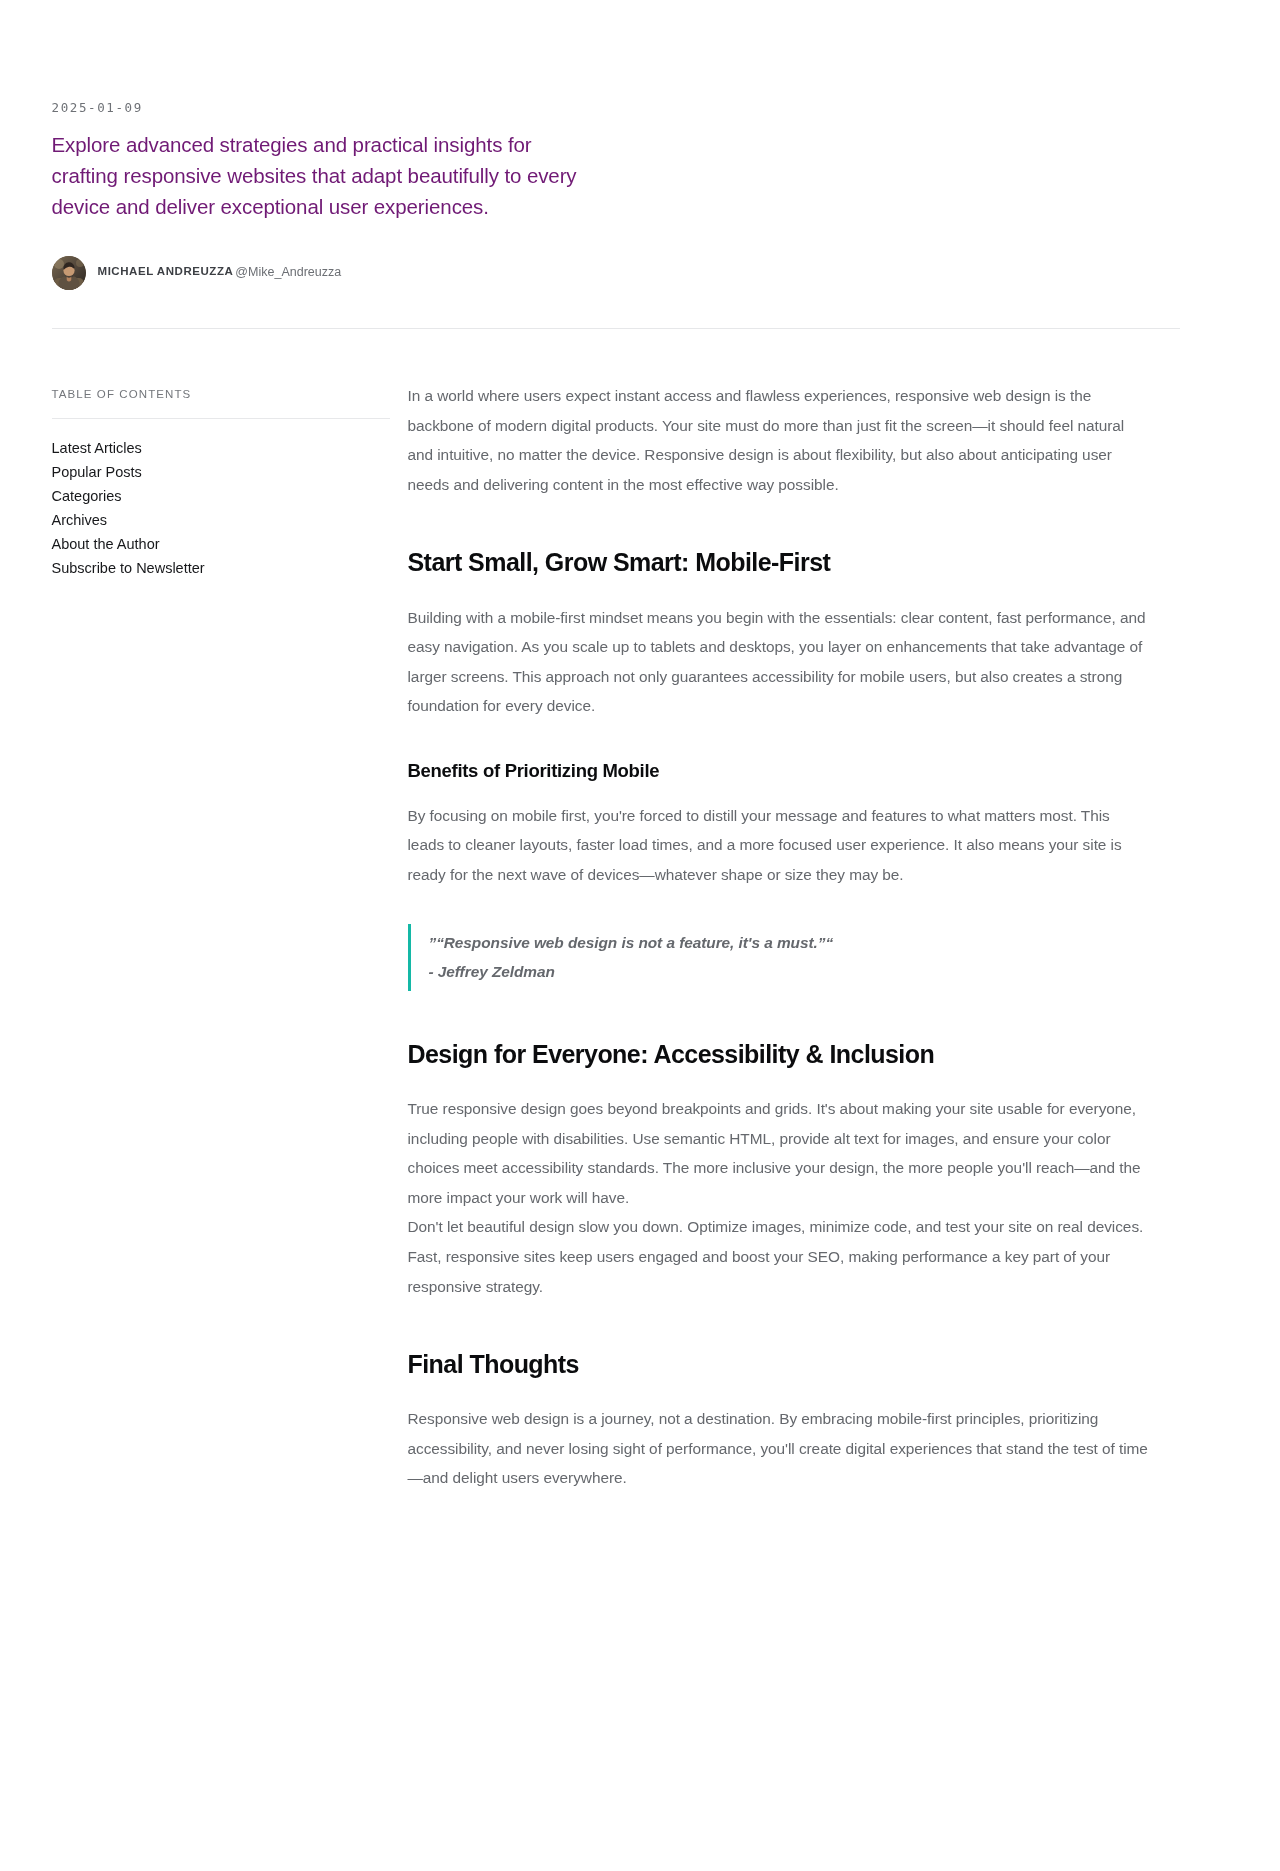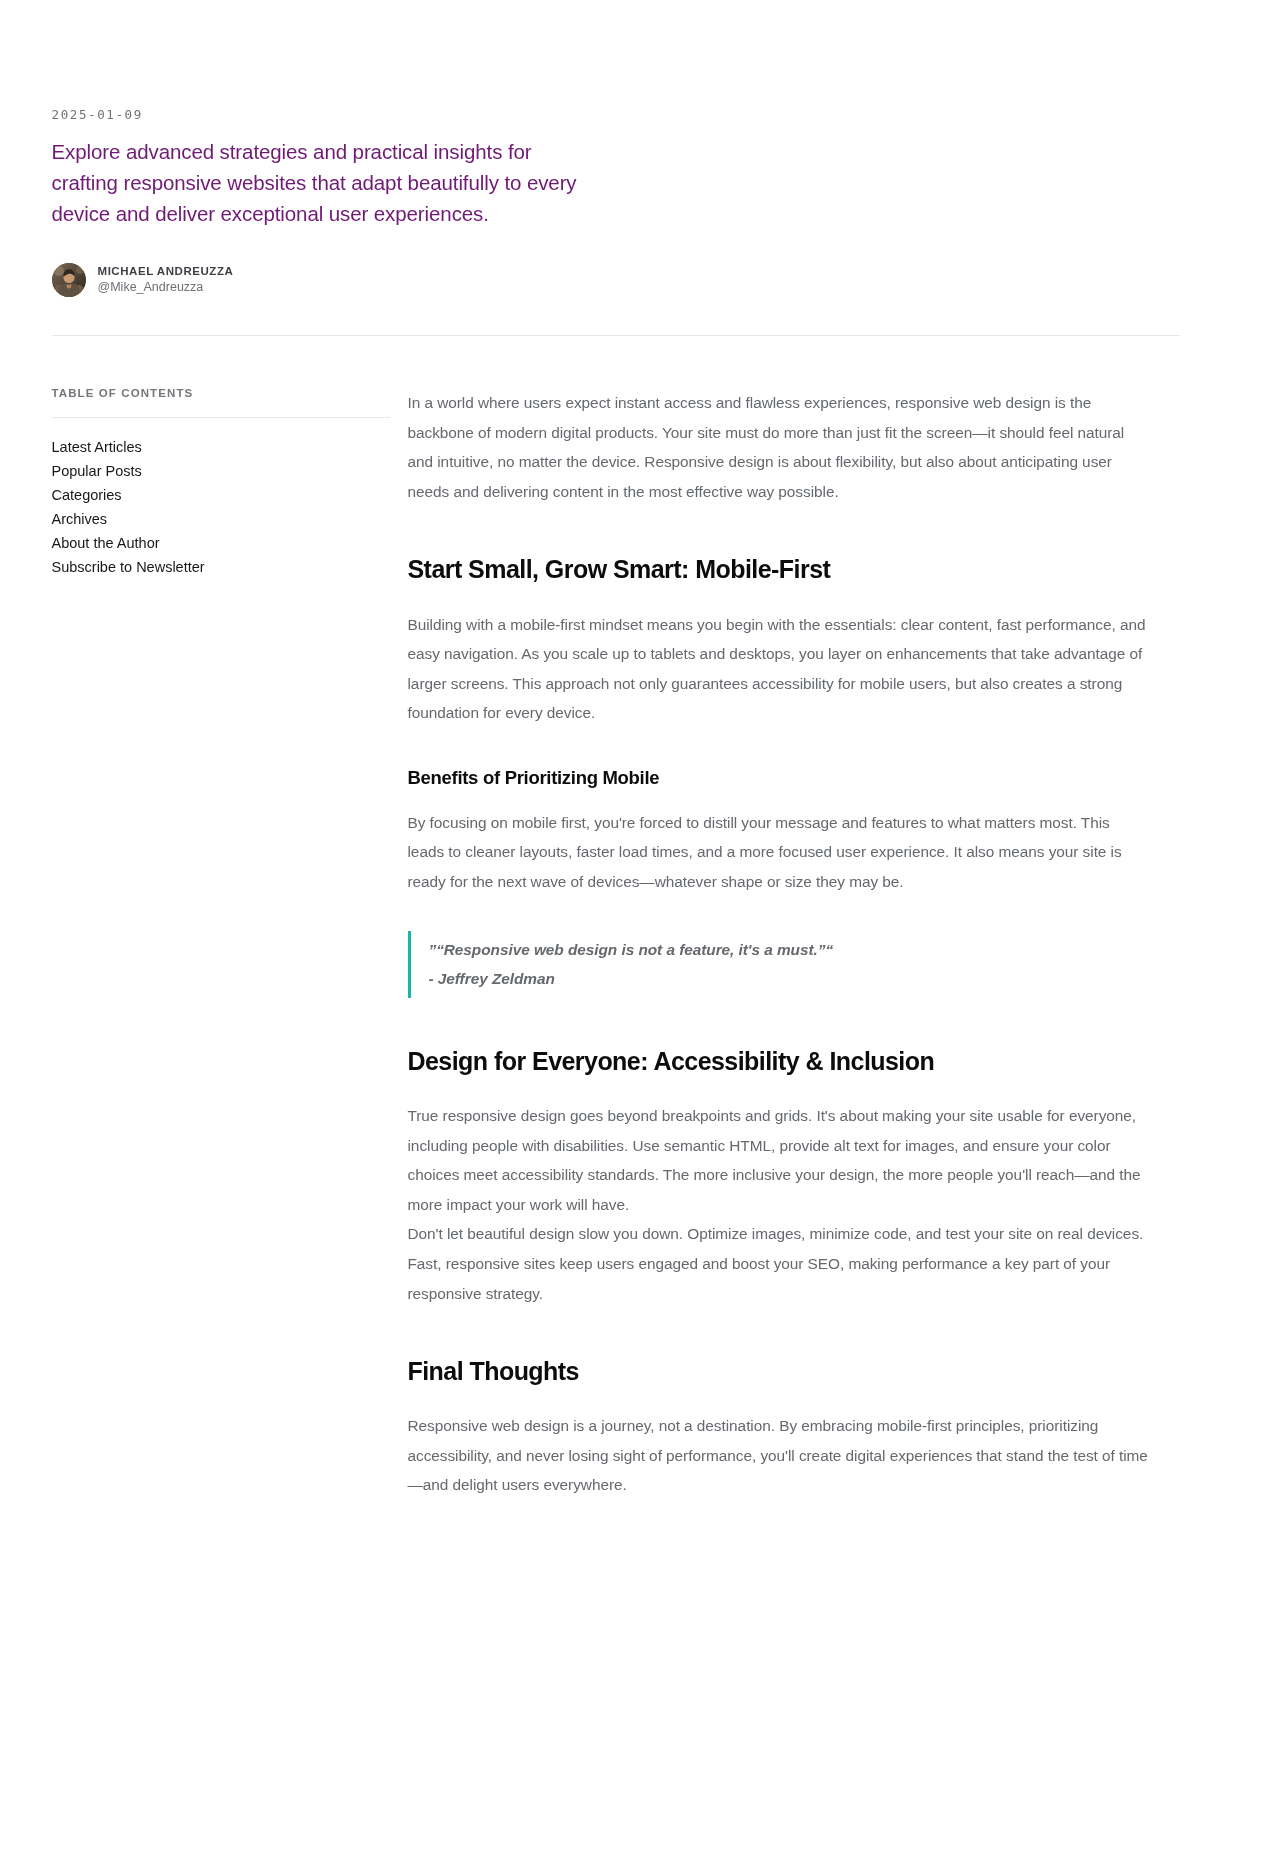--- a/index.html
+++ b/index.html
@@ -14,21 +14,21 @@
     -webkit-font-smoothing: antialiased;
     color: #111113;
     width: 1280px;
     min-height: 1871px;
     position: relative;
   }
 
   .page {
     width: 1231px;
     min-height: 1871px;
-    padding: 15px;
+    padding: 8px;
   }
 
   .wrap {
     width: 1128px;
     margin: 0 auto;
     padding-top: 94px;
   }
 
   
   .post-date {
@@ -70,21 +70,21 @@
     width: 34px;
     height: 34px;
     border-radius: 50%;
     overflow: hidden;
     flex: 0 0 34px;
     position: relative;
     background: #6b5a46;
   }
   .avatar svg { display: block; width: 34px; height: 34px; }
 
-  .author-meta { display: flex; flex-direction: column; gap: 2px; }
+  .author-meta { display: flex; flex-direction: row; gap: 2px; }
   .author-name {
     font-size: 11.5px;
     font-weight: 700;
     letter-spacing: 0.55px;
     color: #3c3f44;
     text-transform: uppercase;
     line-height: 1.2;
   }
   .author-handle {
     font-size: 12.5px;
@@ -105,25 +105,25 @@
     align-items: flex-start;
     padding-top: 52px;
     gap: 0;
   }
   .sidebar {
     width: 338px;
     flex: 0 0 338px;
   }
   .toc-title {
     font-size: 11.5px;
-    font-weight: 700;
+    font-weight: 400;
     letter-spacing: 1.1px;
     text-transform: uppercase;
     color: #73767b;
-    margin: 0 0 18px 0;
+    margin: 8px 0 18px 0;
     line-height: 1;
   }
   .toc-divider {
     border: 0;
     border-top: 1px solid #e7e8ea;
     margin: 0 0 22px 0;
     width: 100%;
   }
   .toc-list {
     list-style: none;

